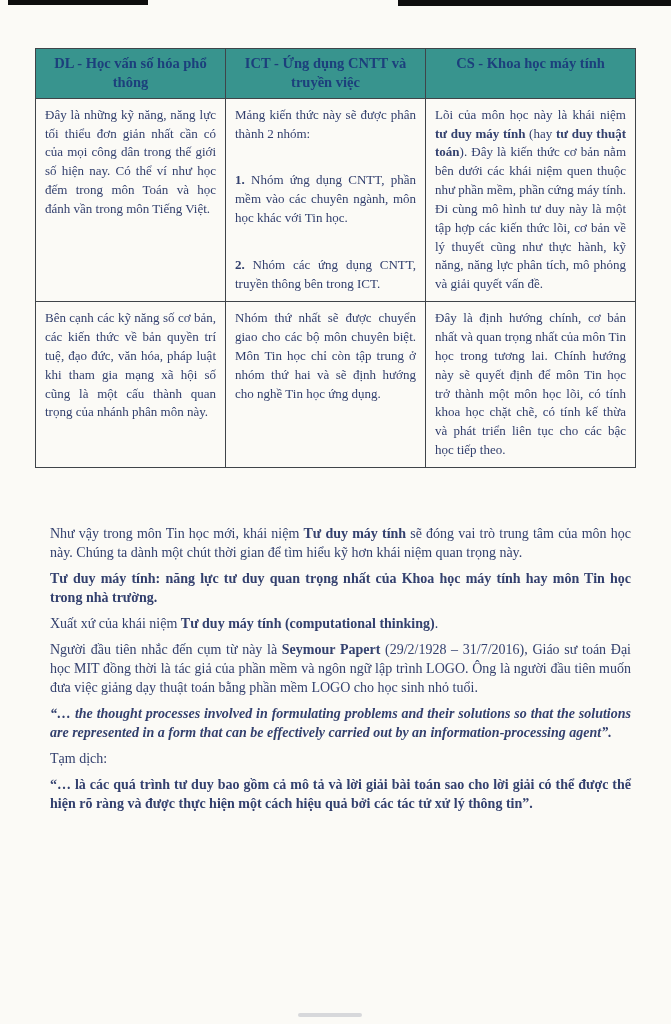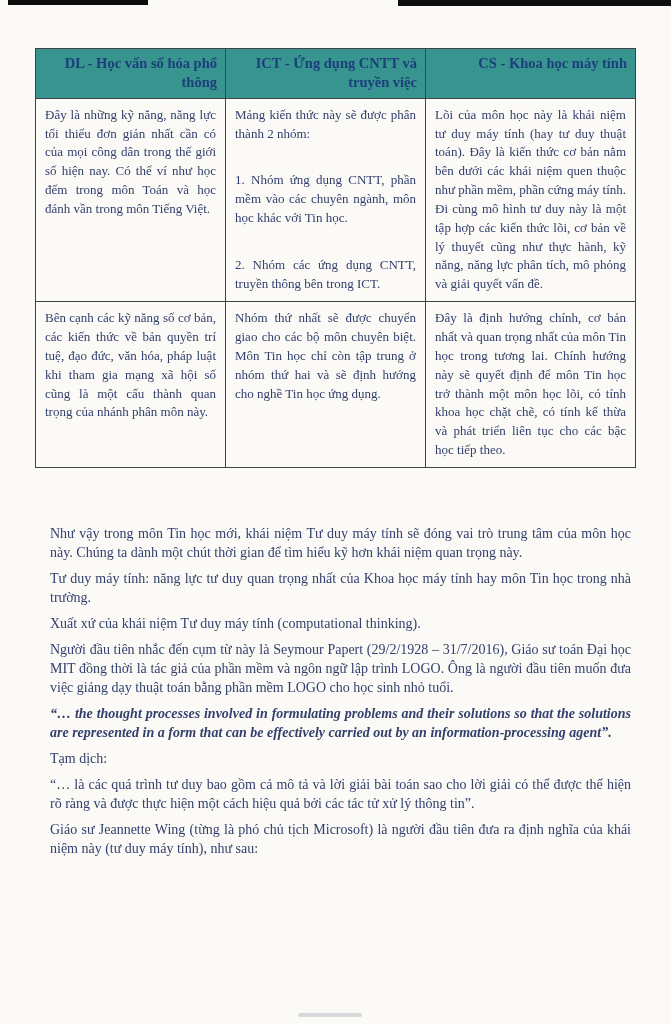--- a/index.html
+++ b/index.html
@@ -38,21 +38,21 @@
   .comparison-table th,
   .comparison-table td {
     border: 1px solid var(--border, #3f4449);
     vertical-align: top;
   }
   .comparison-table th {
     background: var(--header-bg, #38948e);
     color: var(--header-text, #1c3f7c);
     font-size: 14.5px;
     font-weight: bold;
-    text-align: right;
+    text-align: center;
     padding: 5px 8px 6px 8px;
     line-height: 1.3;
   }
   .comparison-table td {
     padding: 7px 9px;
     font-size: 13px;
     line-height: 1.45;
     text-align: justify;
   }
   .cellp { margin: 0; }
@@ -62,21 +62,21 @@
   .body-text {
     position: absolute;
     left: 50px; top: 524px;
     width: 581px;
     font-size: 14px;
     line-height: 1.36;
     text-align: justify;
   }
   .bp { margin: 0 0 7px 0; }
 
-  .f-b  { font-weight: normal; }
+  .f-b  { font-weight: bold; }
   .f-bi { font-weight: bold; font-style: italic; }
 
   
   .footer {
     position: absolute;
     top: 1024px; right: 36px;
     display: flex;
     align-items: flex-start;
   }
   .book-title {
@@ -147,21 +147,20 @@
   </table>
 
   <div class="body-text">
     <p class="bp"><span>Như vậy trong môn Tin học mới, khái niệm </span><span class="f-b">Tư duy máy tính</span><span> sẽ đóng vai trò trung tâm của môn học này. Chúng ta dành một chút thời gian để tìm hiểu kỹ hơn khái niệm quan trọng này.</span></p>
     <p class="bp"><span class="f-b">Tư duy máy tính: năng lực tư duy quan trọng nhất của Khoa học máy tính hay môn Tin học trong nhà trường.</span></p>
     <p class="bp"><span>Xuất xứ của khái niệm </span><span class="f-b">Tư duy máy tính (computational thinking)</span><span>.</span></p>
     <p class="bp"><span>Người đầu tiên nhắc đến cụm từ này là </span><span class="f-b">Seymour Papert</span><span> (29/2/1928 – 31/7/2016), Giáo sư toán Đại học MIT đồng thời là tác giả của phần mềm và ngôn ngữ lập trình LOGO.  Ông là người đầu tiên muốn đưa việc giảng dạy thuật toán bằng phần mềm LOGO cho học sinh nhỏ tuổi.</span></p>
     <p class="bp"><span class="f-bi">“… the thought processes involved in formulating problems and their solutions so that the solutions are represented in a form that can be effectively carried out by an information-processing agent”.</span></p>
     <p class="bp"><span>Tạm dịch:</span></p>
     <p class="bp"><span class="f-b">“… là các quá trình tư duy bao gồm cả mô tả và lời giải bài toán sao cho lời giải có thể được thể hiện rõ ràng và được thực hiện một cách hiệu quả bởi các tác tử xử lý thông tin”.</span></p>
-    <p class="bp"><span>Giáo sư </span><span class="f-b">Jeannette Wing</span><span> (từng là phó chủ tịch Microsoft) là người đầu tiên đưa ra định nghĩa của khái niệm này (tư duy máy tính), như sau:</span></p>
   </div>
 
   <div class="footer">
     <span class="book-title">Python cơ bản</span>
     <span class="page-sep">|</span>
     <span class="page-num">5</span>
   </div>
 
   <div class="artifact artifact-bottom"></div>
 

